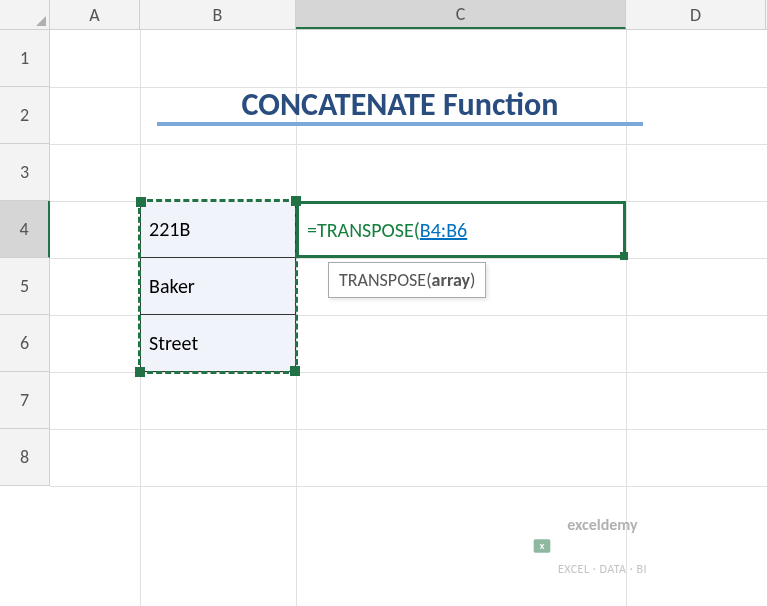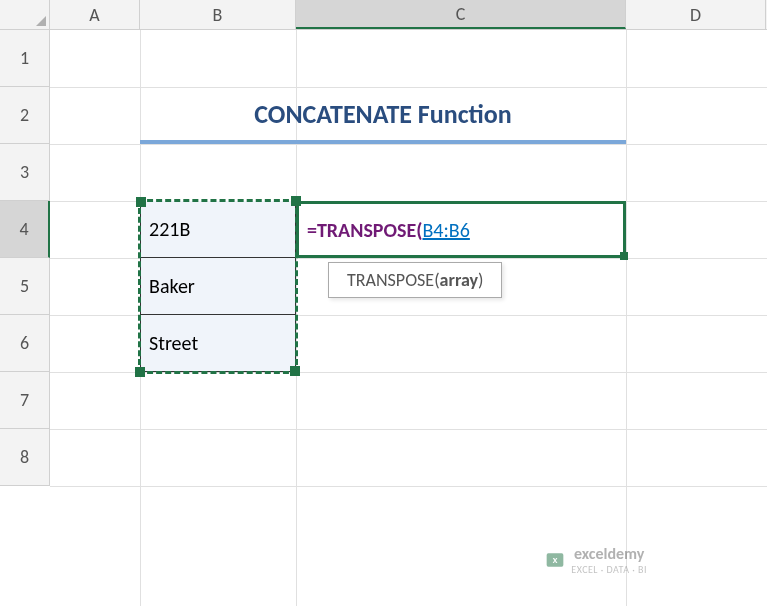--- a/index.html
+++ b/index.html
@@ -81,28 +81,28 @@
       background: #d6d6d6;
       border-right: 2px solid #217346;
     }
     .cells {
       position: absolute;
       left: 50px;
       top: 30px;
     }
     .title-cell {
       position: absolute;
-      left: 90px;
+      left: 107px;
       top: 57px;
       width: 486px;
-      height: 57px;
+      height: 39px;
       display: flex;
       align-items: center;
       justify-content: center;
-      font-size: 26px;
+      font-size: 32px;
       font-weight: bold;
       color: #2a4d7f;
       border-bottom: 4px solid #7ba7d9;
     }
     .b-cell {
       position: absolute;
       left: 90px;
       width: 156px;
       height: 57px;
       background: #f0f4fa;
@@ -169,34 +169,33 @@
     .active-cell::after {
       content: '';
       position: absolute;
       bottom: -5px;
       right: -5px;
       width: 8px;
       height: 8px;
       background: #217346;
     }
     .formula-text {
-      color: #701a75;
-      font-weight: bold;
+      color: #15803d;
     }
     .formula-ref {
       color: #0070c0;
       text-decoration: underline;
     }
     .tooltip {
       position: absolute;
       left: 278px;
       top: 232px;
       background: #fff;
       border: 1px solid #aaa;
-      padding: 6px 18px;
+      padding: 6px 10px;
       font-size: 18px;
       color: #555;
       box-shadow: 2px 2px 4px rgba(0,0,0,0.1);
       z-index: 10;
     }
     .tooltip b {
       font-weight: bold;
     }
     .watermark {
       position: absolute;
@@ -211,23 +210,24 @@
       width: 20px;
       height: 20px;
     }
     .watermark-text {
       font-size: 16px;
       color: #666;
       font-weight: 600;
       text-align: center;
     }
     .watermark-sub {
-      font-size: 10px;
+      font-size: 12px;
       color: #888;
       letter-spacing: 0.5px;
+      margin-top: 28px;
     }
     .gridline-v {
       position: absolute;
       top: 30px;
       width: 1px;
       height: 576px;
       background: #e0e0e0;
     }
     .gridline-h {
       position: absolute;

